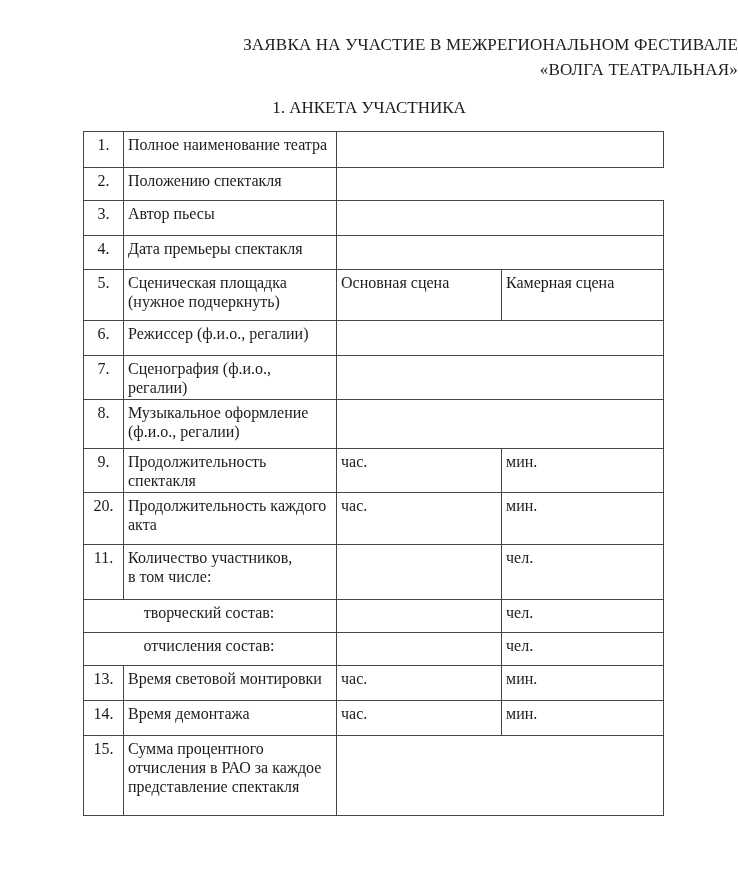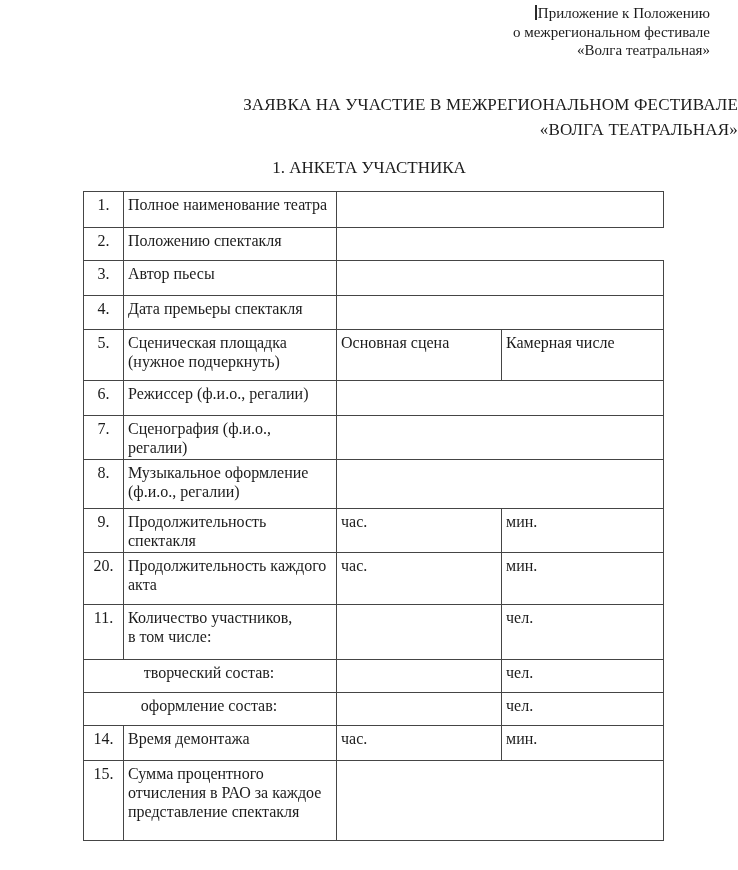--- a/index.html
+++ b/index.html
@@ -65,25 +65,20 @@
   tr.h35 { height: 35px; } tr.h34 { height: 34px; }
   tr.h51 { height: 51px; } tr.h49 { height: 49px; }
   tr.h52 { height: 52px; } tr.h55 { height: 55px; }
   tr.h80 { height: 80px; }
 </style>
 </head>
 <body>
 
 <div class="page">
 
-  <div class="header-right">
-    <div><span class="caret"></span><span>Приложение к Положению</span></div>
-    <div>о межрегиональном фестивале</div>
-    <div>«Волга театральная»</div>
-  </div>
 
   <div class="doc-title">
     <div>ЗАЯВКА НА УЧАСТИЕ В МЕЖРЕГИОНАЛЬНОМ ФЕСТИВАЛЕ</div>
     <div>«ВОЛГА ТЕАТРАЛЬНАЯ»</div>
   </div>
 
   <div class="section-title">1. АНКЕТА УЧАСТНИКА</div>
 
   <table class="form">
     <colgroup>
@@ -110,21 +105,21 @@
       </tr>
       <tr class="h34">
         <td class="num">4.</td>
         <td class="lbl">Дата премьеры спектакля</td>
         <td class="val" colspan="2"></td>
       </tr>
       <tr class="h51">
         <td class="num">5.</td>
         <td class="lbl">Сценическая площадка (нужное подчеркнуть)</td>
         <td class="ctr">Основная сцена</td>
-        <td class="ctr">Камерная числе</td>
+        <td class="ctr">Камерная сцена</td>
       </tr>
       <tr class="h35">
         <td class="num">6.</td>
         <td class="lbl">Режиссер (ф.и.о., регалии)</td>
         <td class="val" colspan="2"></td>
       </tr>
       <tr class="h35">
         <td class="num">7.</td>
         <td class="lbl">Сценография (ф.и.о., регалии)</td>
         <td class="val" colspan="2"></td>
@@ -151,23 +146,29 @@
         <td class="lbl">Количество участников, в&nbsp;том числе:</td>
         <td class="ctr"></td>
         <td class="ctr">чел.</td>
       </tr>
       <tr class="h33">
         <td class="sub-lbl" colspan="2">творческий состав:</td>
         <td class="ctr"></td>
         <td class="ctr">чел.</td>
       </tr>
       <tr class="h33">
-        <td class="sub-lbl" colspan="2">оформление состав:</td>
+        <td class="sub-lbl" colspan="2">отчисления состав:</td>
         <td class="ctr"></td>
         <td class="ctr">чел.</td>
+      </tr>
+      <tr class="h35">
+        <td class="num">13.</td>
+        <td class="lbl">Время световой монтировки</td>
+        <td class="ctr">час.</td>
+        <td class="ctr">мин.</td>
       </tr>
       <tr class="h35">
         <td class="num">14.</td>
         <td class="lbl">Время демонтажа</td>
         <td class="ctr">час.</td>
         <td class="ctr">мин.</td>
       </tr>
       <tr class="h80">
         <td class="num">15.</td>
         <td class="lbl">Сумма процентного отчисления в РАО за каждое представление спектакля</td>

